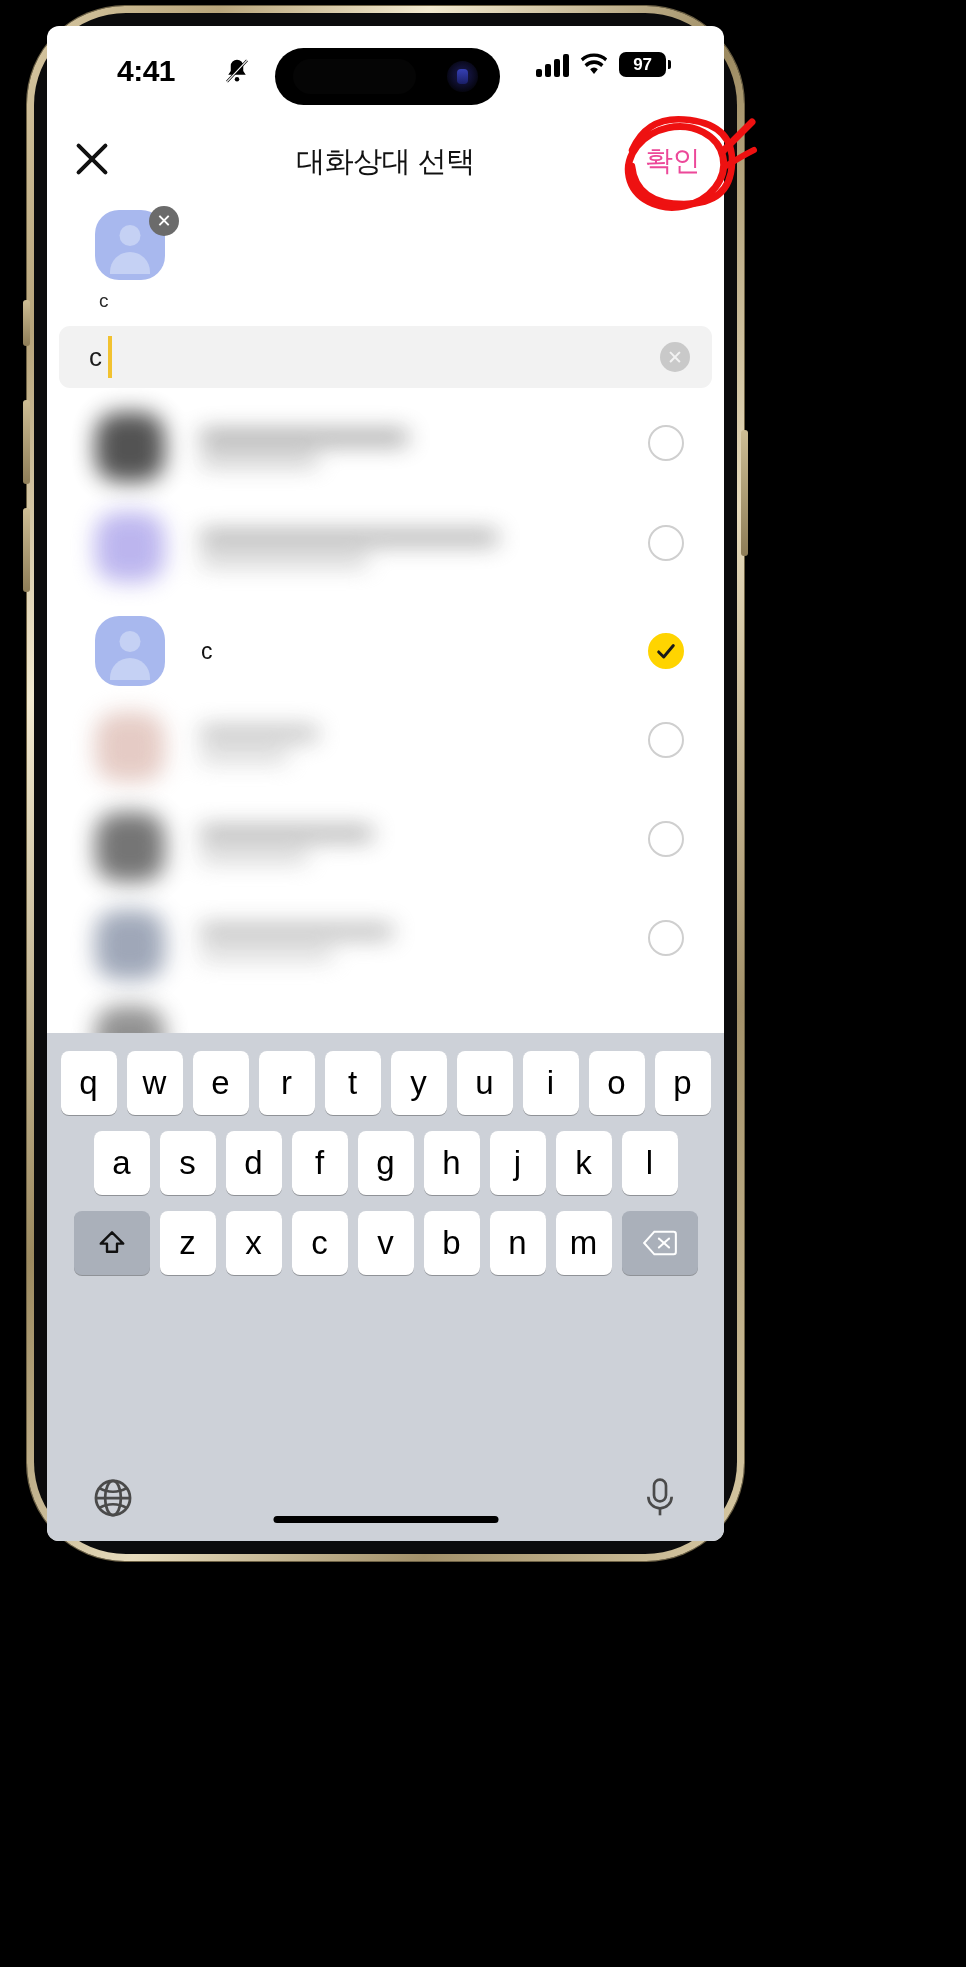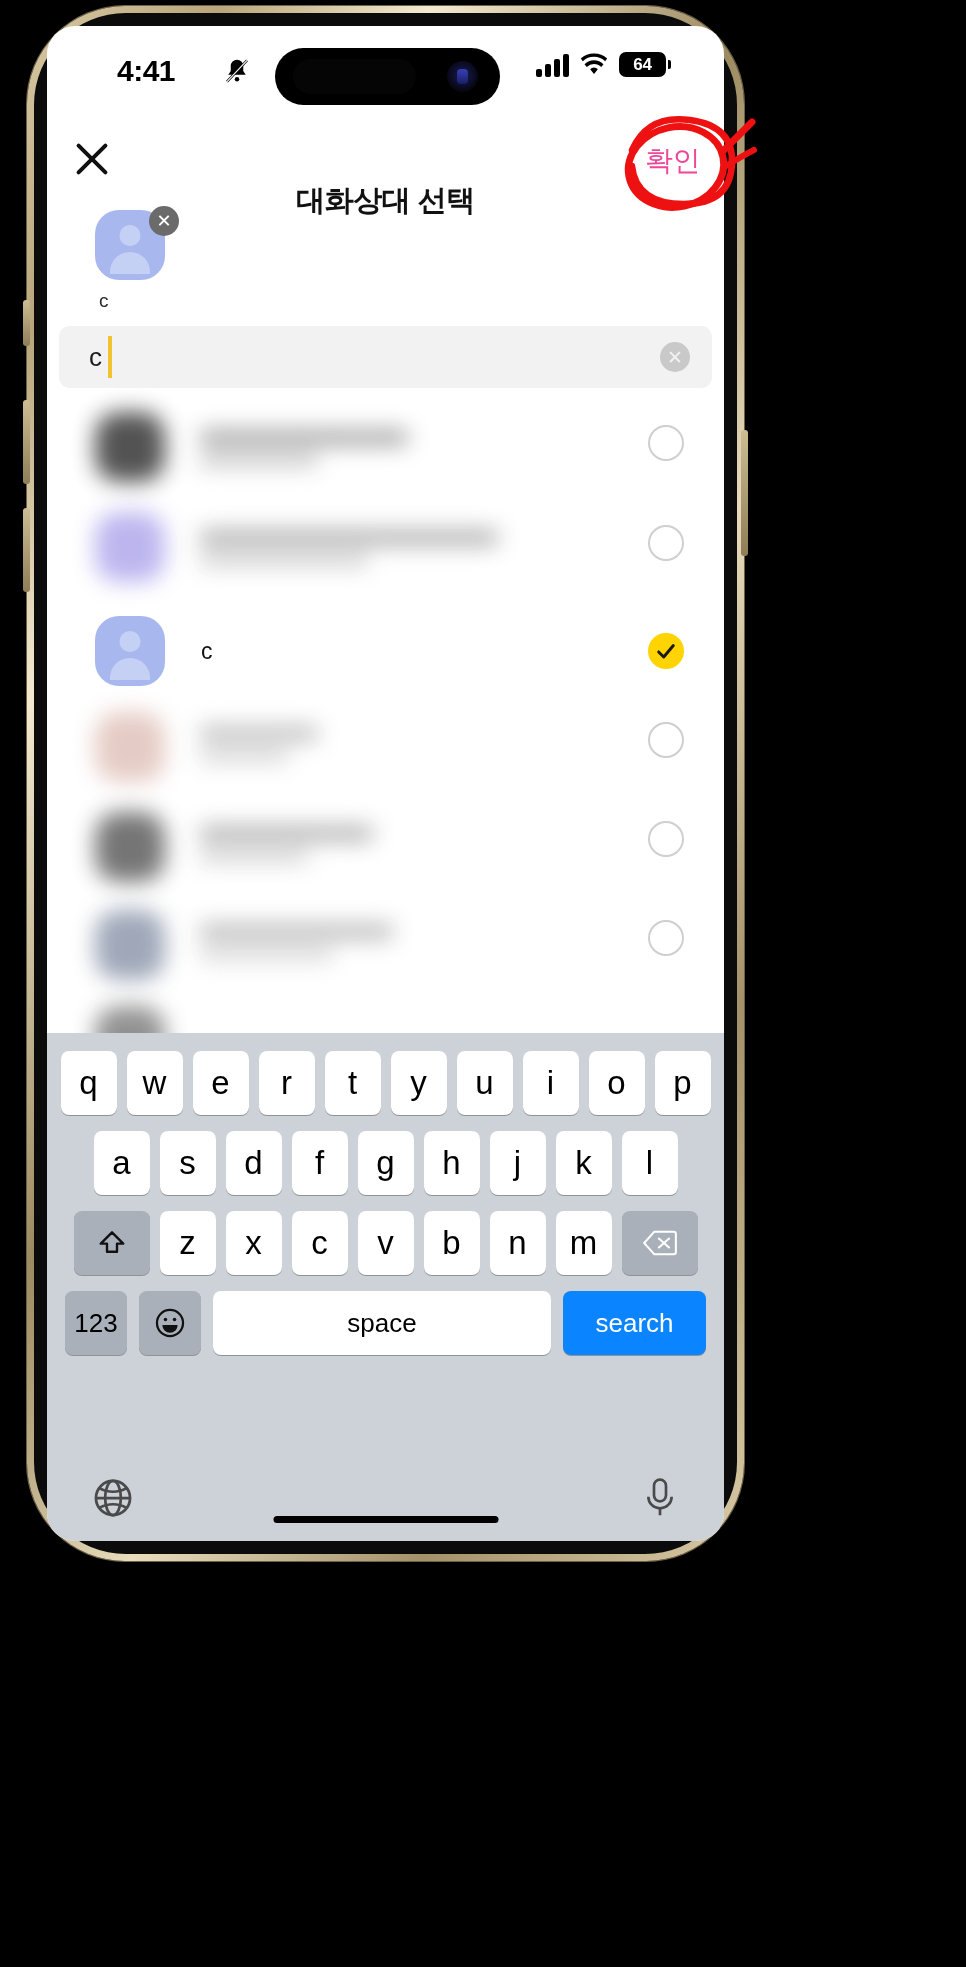--- a/index.html
+++ b/index.html
@@ -14,21 +14,21 @@
     border-radius:98px;
     background:linear-gradient(120deg,#d8c9a4 0%,#b9a67c 12%,#f3ead0 25%,#9c8a60 45%,#e8dcbd 62%,#a3916a 80%,#d9cba6 100%);
     box-shadow:0 0 0 1px #6e6245;
   }
   .phone-band{
     position:absolute; left:34px; top:13px; width:703px; height:1541px;
     border-radius:92px; background:#0b0b0c;
   }
   .phone-screen{
     position:absolute; left:47px; top:26px; width:677px; height:1515px;
-    border-radius:28px; background:#ffffff; overflow:hidden;
+    border-radius:12px; background:#ffffff; overflow:hidden;
   }
   .side-btn{ position:absolute; background:linear-gradient(180deg,#cdbd94,#8e7d57); border-radius:3px; }
   .btn-silent{ left:23px; top:300px; width:7px; height:46px; }
   .btn-volup{ left:23px; top:400px; width:7px; height:84px; }
   .btn-voldn{ left:23px; top:508px; width:7px; height:84px; }
   .btn-power{ left:741px; top:430px; width:7px; height:126px; }
 
   
   .statusbar{ position:absolute; left:0; top:0; width:677px; height:92px; }
   .sb-time{
@@ -56,21 +56,21 @@
   .battery{ position:relative; width:47px; height:25px; border-radius:7px; background:#000; display:flex;
     align-items:center; justify-content:center; }
   .battery span{ color:#fff; font-size:17px; font-weight:bold; letter-spacing:-0.3px; }
   .battery::after{ content:""; position:absolute; right:-5px; top:8px; width:3px; height:9px;
     border-radius:0 2px 2px 0; background:#000; }
 
   
   .navbar{ position:absolute; left:0; top:92px; width:677px; height:82px; }
   .nav-close{ position:absolute; left:22px; top:18px; width:46px; height:46px; cursor:pointer; }
   .nav-title{ position:absolute; left:0; top:24px; width:677px; text-align:center;
-    font-size:29px; font-weight:700; color:#111; letter-spacing:-0.5px;margin-top:39px; }
+    font-size:29px; font-weight:400; color:#111; letter-spacing:-0.5px; }
   .nav-confirm{ position:absolute; right:24px; top:24px; font-size:28px; font-weight:500;
     color:#ec4899; letter-spacing:-0.5px; cursor:pointer; }
 
   
   .chips{ position:absolute; left:0; top:176px; width:677px; height:120px; }
   .chip{ position:absolute; left:48px; top:8px; width:90px; }
   .avatar{ width:70px; height:70px; border-radius:24px; background:#a8b8ee; position:relative; overflow:hidden; }
   .avatar .head{ position:absolute; left:50%; top:15px; transform:translateX(-50%);
     width:21px; height:21px; border-radius:50%; background:#c5d1f4; }
   .avatar .body{ position:absolute; left:50%; bottom:6px; transform:translateX(-50%);
@@ -159,21 +159,21 @@
             <i></i>
             <i></i>
             <i></i>
         </div>
         <svg width="30" height="24" viewBox="0 0 24 20">
           <path d="M12 17.5l3.2-4a4.2 4.2 0 0 0-6.4 0z" fill="#000"></path>
           <path d="M12 9.2c2.3 0 4.4.9 6 2.4l1.9-2.3A12.1 12.1 0 0 0 12 6a12.1 12.1 0 0 0-7.9 3.3L6 11.6a8.8 8.8 0 0 1 6-2.4z" fill="#000"></path>
           <path d="M12 3.2c3.6 0 6.9 1.4 9.3 3.6L23 4.6A16 16 0 0 0 12 .4 16 16 0 0 0 1 4.6l1.7 2.2A13.5 13.5 0 0 1 12 3.2z" fill="#000"></path>
         </svg>
         <div class="battery">
-          <span>64</span>
+          <span>97</span>
         </div>
       </div>
     </div>
 
     <div class="navbar">
       <svg class="nav-close" viewBox="0 0 24 24">
         <line x1="5" y1="5" x2="19" y2="19" stroke="#111" stroke-width="2.1" stroke-linecap="round"></line>
         <line x1="19" y1="5" x2="5" y2="19" stroke="#111" stroke-width="2.1" stroke-linecap="round"></line>
       </svg>
       <div class="nav-title">대화상대 선택</div>
@@ -295,33 +295,20 @@
         <div class="key k-letter">m</div>
         <div class="key k-func k-dark">
           <svg width="34" height="28" viewBox="0 0 30 24">
             <path d="M10 2 H27 a2 2 0 0 1 2 2 v16 a2 2 0 0 1 -2 2 H10 L1 12 z" fill="none" stroke="#fff" stroke-width="1.8"></path>
             <line x1="14" y1="8" x2="23" y2="16" stroke="#fff" stroke-width="1.8" stroke-linecap="round"></line>
             <line x1="23" y1="8" x2="14" y2="16" stroke="#fff" stroke-width="1.8" stroke-linecap="round"></line>
           </svg>
         </div>
       </div>
 
-      <div class="kbrow" style="margin-top:16px; padding:0 12px">
-        <div class="key k-num k-dark">123</div>
-        <div class="key k-emoji k-dark">
-          <svg width="34" height="34" viewBox="0 0 24 24">
-            <circle cx="12" cy="12" r="9.2" fill="none" stroke="#111" stroke-width="1.6"></circle>
-            <circle cx="8.8" cy="9.6" r="1.25" fill="#111"></circle>
-            <circle cx="15.2" cy="9.6" r="1.25" fill="#111"></circle>
-            <path d="M6.6 13.4 h10.8 a5.4 5.4 0 0 1 -10.8 0 z" fill="#111"></path>
-          </svg>
-        </div>
-        <div class="key k-space">space</div>
-        <div class="key k-search">search</div>
-      </div>
 
       <div class="kb-bottom">
         <svg width="44" height="44" viewBox="0 0 24 24">
           <circle cx="12" cy="12" r="9.3" fill="none" stroke="#4a4a4a" stroke-width="1.5"></circle>
           <ellipse cx="12" cy="12" rx="4.3" ry="9.3" fill="none" stroke="#4a4a4a" stroke-width="1.5"></ellipse>
           <line x1="2.8" y1="12" x2="21.2" y2="12" stroke="#4a4a4a" stroke-width="1.5"></line>
           <path d="M4.6 6.6 a15 15 0 0 0 14.8 0" fill="none" stroke="#4a4a4a" stroke-width="1.4"></path>
           <path d="M4.6 17.4 a15 15 0 0 1 14.8 0" fill="none" stroke="#4a4a4a" stroke-width="1.4"></path>
         </svg>
         <svg width="40" height="44" viewBox="0 0 24 26">

